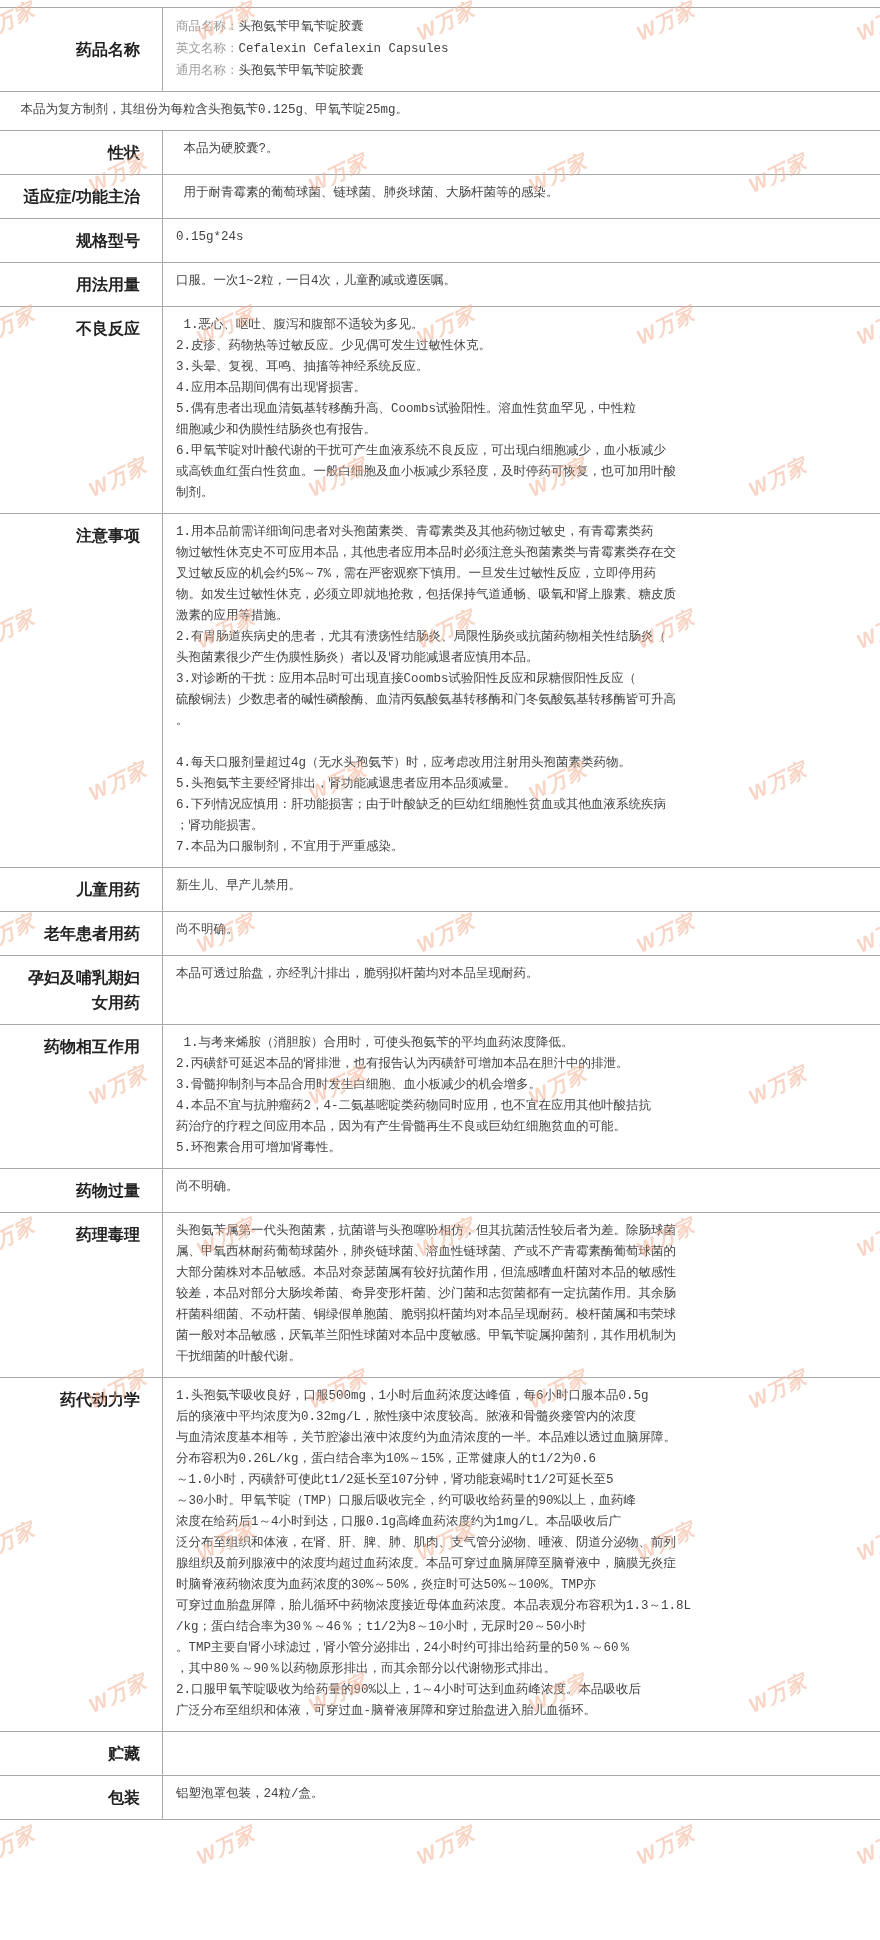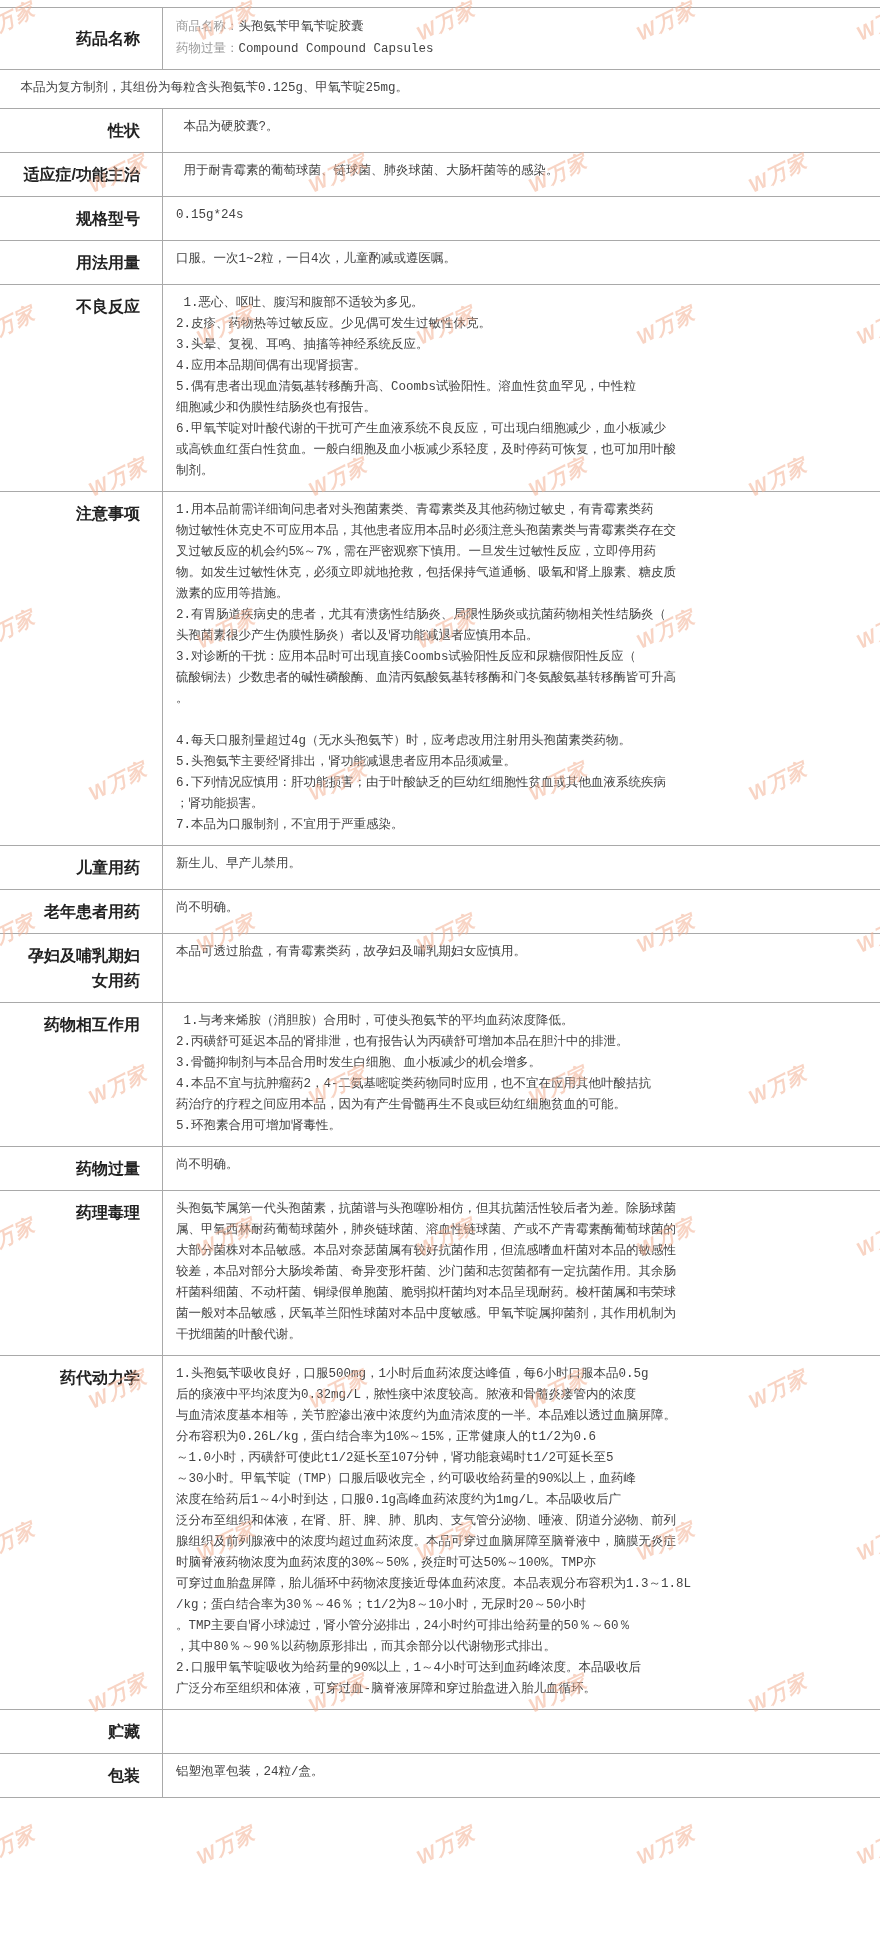--- a/index.html
+++ b/index.html
@@ -116,21 +116,21 @@
       <span class="wm" style="color: rgba(243, 176, 148, 0.55); left: 747px; top: 1680px;">W万家</span>
       <span class="wm" style="color: rgba(243, 176, 148, 0.55); left: -25px; top: 1832px;">W万家</span>
       <span class="wm" style="color: rgba(243, 176, 148, 0.55); left: 195px; top: 1832px;">W万家</span>
       <span class="wm" style="color: rgba(243, 176, 148, 0.55); left: 415px; top: 1832px;">W万家</span>
       <span class="wm" style="color: rgba(243, 176, 148, 0.55); left: 635px; top: 1832px;">W万家</span>
       <span class="wm" style="color: rgba(243, 176, 148, 0.55); left: 855px; top: 1832px;">W万家</span>
     </div>
   <div class="doc">
       <div class="row row-name">
         <div class="label-cell">药品名称</div>
-        <div class="content-cell"><div class="field-line"><span class="field-key">商品名称：</span><span class="field-value">头孢氨苄甲氧苄啶胶囊</span></div><div class="field-line"><span class="field-key">药物过量：</span><span class="field-value">Compound Compound Capsules</span></div></div>
+        <div class="content-cell"><div class="field-line"><span class="field-key">商品名称：</span><span class="field-value">头孢氨苄甲氧苄啶胶囊</span></div><div class="field-line"><span class="field-key">英文名称：</span><span class="field-value">Cefalexin Cefalexin Capsules</span></div><div class="field-line"><span class="field-key">通用名称：</span><span class="field-value">头孢氨苄甲氧苄啶胶囊</span></div></div>
       </div>
       <div class="row">
         <div class="content-cell"> 本品为复方制剂，其组份为每粒含头孢氨苄0.125g、甲氧苄啶25mg。</div>
       </div>
       <div class="row">
         <div class="label-cell">性状</div>
         <div class="content-cell"> 本品为硬胶囊?。</div>
       </div>
       <div class="row">
         <div class="label-cell">适应症/功能主治</div>
@@ -178,21 +178,21 @@
       <div class="row">
         <div class="label-cell">儿童用药</div>
         <div class="content-cell">新生儿、早产儿禁用。</div>
       </div>
       <div class="row">
         <div class="label-cell">老年患者用药</div>
         <div class="content-cell">尚不明确。</div>
       </div>
       <div class="row">
         <div class="label-cell">孕妇及哺乳期妇女用药</div>
-        <div class="content-cell">本品可透过胎盘，有青霉素类药，故孕妇及哺乳期妇女应慎用。</div>
+        <div class="content-cell">本品可透过胎盘，亦经乳汁排出，脆弱拟杆菌均对本品呈现耐药。</div>
       </div>
       <div class="row">
         <div class="label-cell">药物相互作用</div>
         <div class="content-cell"> 1.与考来烯胺（消胆胺）合用时，可使头孢氨苄的平均血药浓度降低。
 2.丙磺舒可延迟本品的肾排泄，也有报告认为丙磺舒可增加本品在胆汁中的排泄。
 3.骨髓抑制剂与本品合用时发生白细胞、血小板减少的机会增多。
 4.本品不宜与抗肿瘤药2，4-二氨基嘧啶类药物同时应用，也不宜在应用其他叶酸拮抗
 药治疗的疗程之间应用本品，因为有产生骨髓再生不良或巨幼红细胞贫血的可能。
 5.环孢素合用可增加肾毒性。</div>
       </div>

